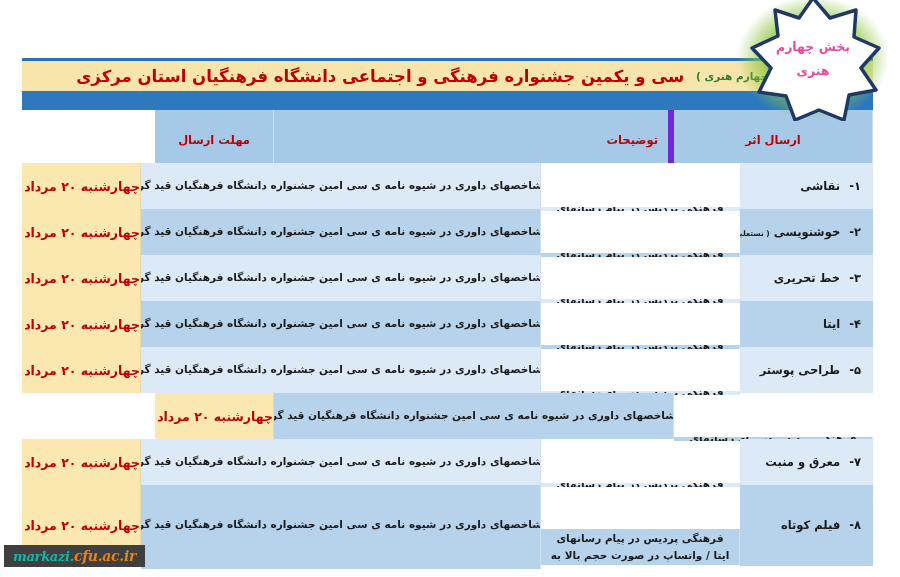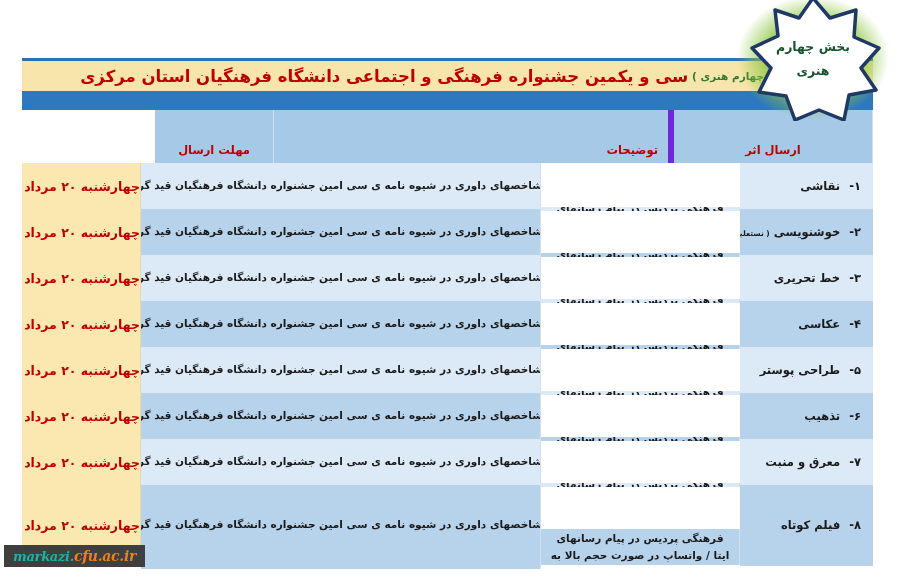--- a/index.html
+++ b/index.html
@@ -40,21 +40,21 @@
     align-items: center;
     justify-content: center;
     overflow: hidden;
   }
   #title-text {
     font-size: 16.5px;
     font-weight: bold;
     color: #c00000;
     white-space: nowrap;
     letter-spacing: -0.2px;
-    padding-right: 4px;
+    padding-right: 12px;
   }
   #title-suffix {
     font-size: 10.5px;
     font-weight: bold;
     color: #2f7d32;
     white-space: nowrap;
     margin-right: 5px;
   }
 
   
@@ -76,21 +76,21 @@
     height: 53px;
     display: flex;
     flex-direction: row;
   }
   .hcell {
     box-sizing: border-box;
     background: #a6c9e8;
     position: relative;
     display: flex;
     align-items: flex-end;
-    padding-bottom: 6px;
+    padding-bottom: 16px;
   }
   .hcell-label {
     font-size: 11.5px;
     font-weight: bold;
     color: #c00000;
     white-space: nowrap;
   }
   .col-title   { width: 133px; justify-content: center; }
   .col-send    { width: 199px; justify-content: center; border-right: 1px solid #cfe0f0; }
   .col-desc    { width: 400px; justify-content: flex-start; padding-right: 10px; border-right: 6px solid #6d28d9; }
@@ -208,21 +208,21 @@
     height: 125px;
     display: flex;
     flex-direction: column;
     align-items: center;
     justify-content: center;
     pointer-events: none;
   }
   .badge-line {
     font-size: 12.5px;
     font-weight: bold;
-    color: #14532d;
+    color: #ec4899;
     line-height: 1.9;
     white-space: nowrap;
   }
 
   
   #watermark {
     position: absolute;
     left: 4px;
     top: 545px;
     background: #3f3f3f;
@@ -312,21 +312,21 @@
         </div>
         <div class="cell cell-desc">
           <span class="t-desc">موضوع و شاخصهای داوری در شیوه نامه ی سی امین جشنواره دانشگاه فرهنگیان قید گردیده است</span>
         </div>
         <div class="cell cell-dead">
           <span class="t-dead">چهارشنبه ۲۰ مرداد</span>
         </div>
       </div>
       <div class="row stripe-b" style="height: 46px;">
         <div class="cell cell-title">
-          <span class="t-title"><span class="num">۴-</span> <span>عکاسی</span></span>
+          <span class="t-title"><span class="num">۴-</span> <span>ایتا</span></span>
         </div>
         <div class="cell cell-send">
           <span class="t-send">ارسال اثر به پی وی مسئول امور فرهنگی پردیس در پیام رسانهای ایتا/  واتساپ</span>
         </div>
         <div class="cell cell-desc">
           <span class="t-desc">موضوع و شاخصهای داوری در شیوه نامه ی سی امین جشنواره دانشگاه فرهنگیان قید گردیده است</span>
         </div>
         <div class="cell cell-dead">
           <span class="t-dead">چهارشنبه ۲۰ مرداد</span>
         </div>
@@ -339,23 +339,20 @@
           <span class="t-send">ارسال اثر به پی وی مسئول امور فرهنگی پردیس در پیام رسانهای ایتا/  واتساپ</span>
         </div>
         <div class="cell cell-desc">
           <span class="t-desc">موضوع و شاخصهای داوری در شیوه نامه ی سی امین جشنواره دانشگاه فرهنگیان قید گردیده است</span>
         </div>
         <div class="cell cell-dead">
           <span class="t-dead">چهارشنبه ۲۰ مرداد</span>
         </div>
       </div>
       <div class="row stripe-b" style="height: 46px;">
-        <div class="cell cell-title">
-          <span class="t-title"><span class="num">۶-</span> <span>تذهیب</span></span>
-        </div>
         <div class="cell cell-send">
           <span class="t-send">ارسال اثر به پی وی مسئول امور فرهنگی پردیس در پیام رسانهای ایتا/  واتساپ</span>
         </div>
         <div class="cell cell-desc">
           <span class="t-desc">موضوع و شاخصهای داوری در شیوه نامه ی سی امین جشنواره دانشگاه فرهنگیان قید گردیده است</span>
         </div>
         <div class="cell cell-dead">
           <span class="t-dead">چهارشنبه ۲۰ مرداد</span>
         </div>
       </div>

